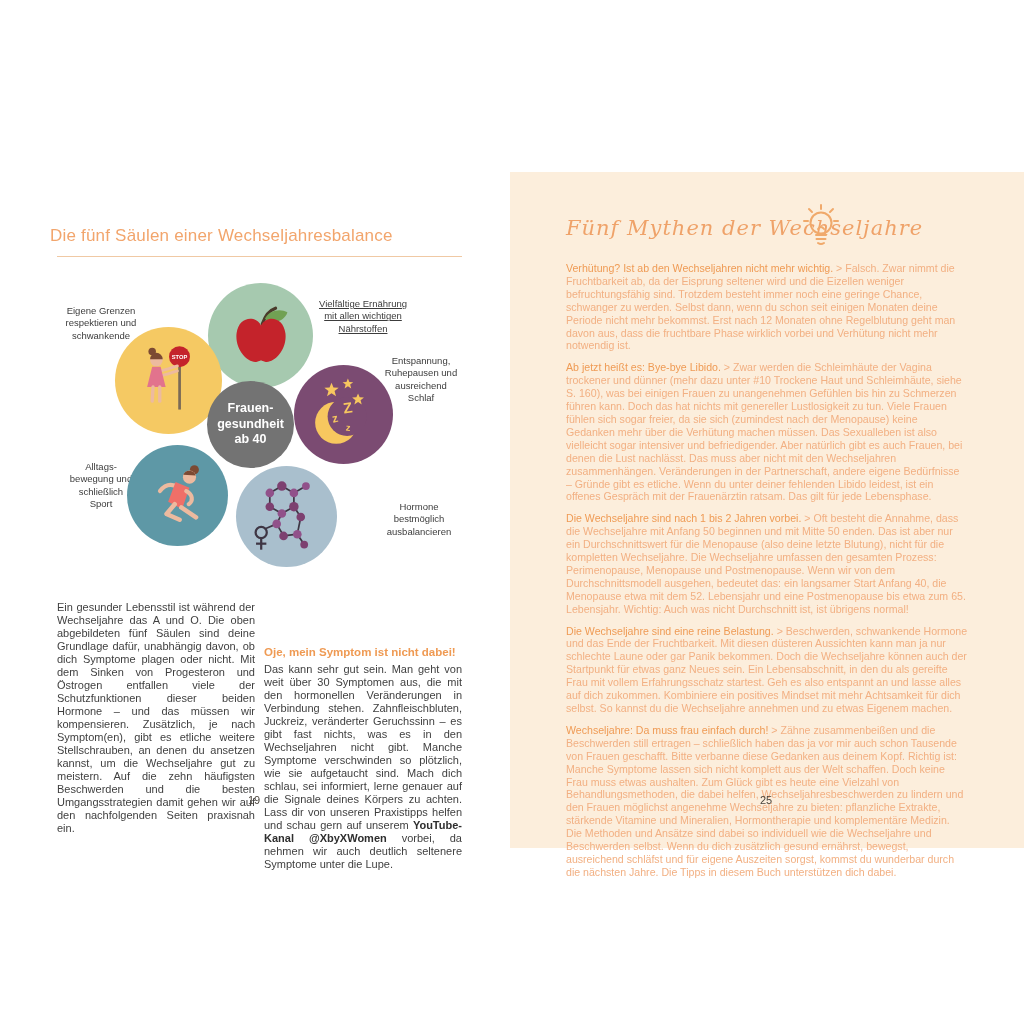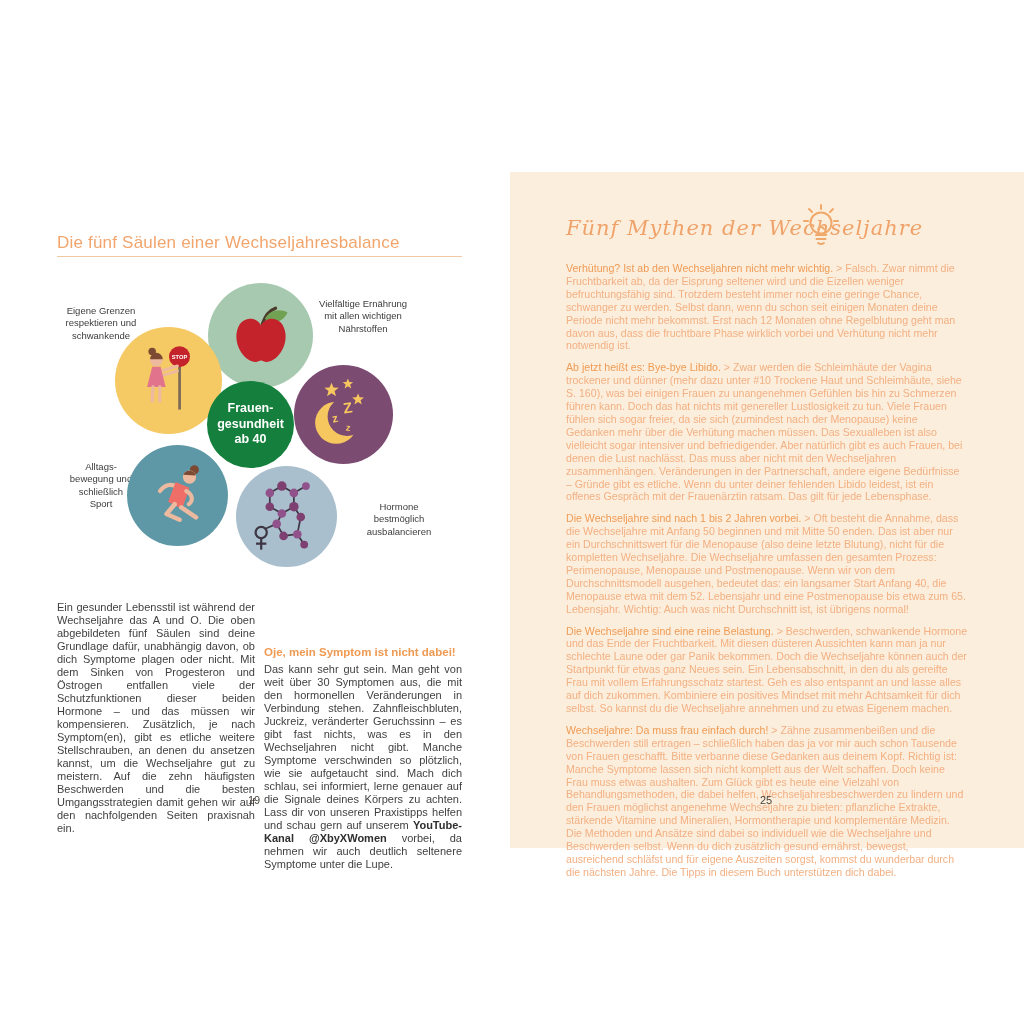--- a/index.html
+++ b/index.html
@@ -1,42 +1,42 @@
 <!DOCTYPE html>
 <html><head>
 <meta charset="utf-8">
 <style>
   html,body{margin:0;padding:0;}
   body{width:1024px;height:1024px;background:#ffffff;position:relative;
        font-family:"Liberation Sans",sans-serif;overflow:hidden;}
   .abs{position:absolute;}
 
   
-  #left-page-title{left:57px;top:226px;width:410px;font-size:17px;color:#F2A56C;
-    letter-spacing:0.2px;margin-top:7px;}
+  #left-page-title{left:50px;top:226px;width:410px;font-size:17px;color:#F2A56C;
+    letter-spacing:0.2px;}
   #left-title-rule{left:57px;top:256px;width:405px;height:1px;background:#F0C9A4;}
 
   #diagram{left:55px;top:283px;width:412px;height:296px;}
   .circle{position:absolute;border-radius:50%;display:flex;align-items:center;justify-content:center;}
   .diag-label{position:absolute;font-size:9.5px;line-height:1.3;color:#3C3C3C;
     text-align:center;white-space:pre-line;}
-  #circle-center{left:152px;top:98px;width:87px;height:87px;background:#15803d;z-index:5;}
+  #circle-center{left:152px;top:98px;width:87px;height:87px;background:#737373;z-index:5;}
   #circle-center .ctr-text{color:#ffffff;font-weight:700;font-size:12.5px;line-height:1.25;
     text-align:center;white-space:pre-line;}
   #circle-nutrition{left:153px;top:0px;width:105px;height:105px;background:#A6C9AF;z-index:1;}
   #circle-boundaries{left:60px;top:44px;width:107px;height:107px;background:#F5C963;z-index:2;}
   #circle-sleep{left:239px;top:82px;width:99px;height:99px;background:#7B4B72;z-index:1;}
   #circle-movement{left:72px;top:162px;width:101px;height:101px;background:#5E98A6;z-index:2;}
   #circle-hormones{left:181px;top:183px;width:101px;height:101px;background:#A9BFCD;z-index:1;}
 
   #label-boundaries{left:-4px;top:22px;width:100px;}
-  #label-nutrition{left:258px;top:15px;width:100px;}
+  #label-nutrition{left:258px;top:15px;width:100px;text-decoration:underline;}
   #label-sleep{left:322px;top:72px;width:88px;}
   #label-movement{left:0px;top:178px;width:92px;}
-  #label-hormones{left:290px;top:218px;width:108px;}
+  #label-hormones{left:282px;top:218px;width:108px;padding-left:28px;}
 
   .body-col{position:absolute;width:198px;font-size:11px;line-height:13px;color:#3F3F3F;
     text-align:justify;}
   #left-body{left:57px;top:601px;}
   #right-col{left:264px;top:598px;}
   #right-col .col-heading{color:#EF9A53;font-weight:700;font-size:11.5px;margin-bottom:4px;margin-top:48px;}
   .inline-bold{font-weight:700;color:#2e2e2e;}
 
   .pagenum{position:absolute;top:794px;font-size:11px;color:#4A443C;}
   #pagenum-left{left:248px;}
@@ -158,20 +158,24 @@
 gesundheit
 ab 40</div>
   </div>
 
   <div class="diag-label" id="label-boundaries">Eigene Grenzen
 respektieren und
 schwankende</div>
   <div class="diag-label" id="label-nutrition">Vielfältige Ernährung
 mit allen wichtigen
 Nährstoffen</div>
+  <div class="diag-label" id="label-sleep">Entspannung,
+Ruhepausen und
+ausreichend
+Schlaf</div>
   <div class="diag-label" id="label-movement">Alltags-
 bewegung und
 schließlich
 Sport</div>
   <div class="diag-label" id="label-hormones">Hormone
 bestmöglich
 ausbalancieren</div>
 </div>
 
 <div class="body-col" id="left-body">Ein gesunder Lebensstil ist während der Wechseljahre das A und O. Die oben abgebildeten fünf Säulen sind deine Grundlage dafür, unabhängig davon, ob dich Symptome plagen oder nicht. Mit dem Sinken von Progesteron und Östrogen entfallen viele der Schutzfunktionen dieser beiden Hormone – und das müssen wir kompensieren. Zusätzlich, je nach Symptom(en), gibt es etliche weitere Stellschrauben, an denen du ansetzen kannst, um die Wechseljahre gut zu meistern. Auf die zehn häufigsten Beschwerden und die besten Umgangsstrategien damit gehen wir auf den nachfolgenden Seiten praxisnah ein.</div>

